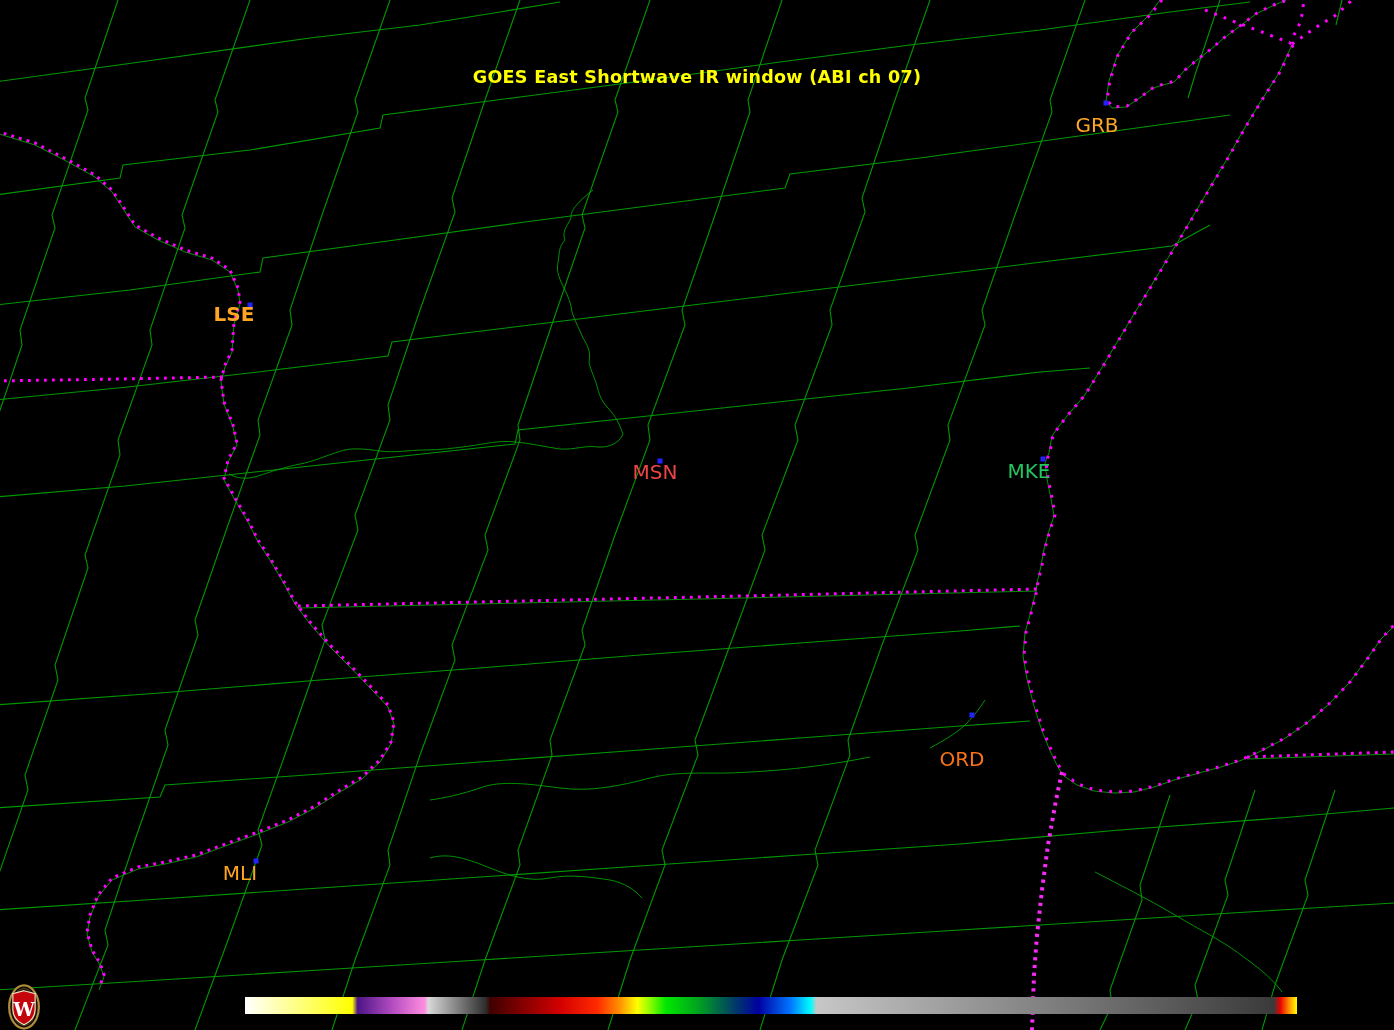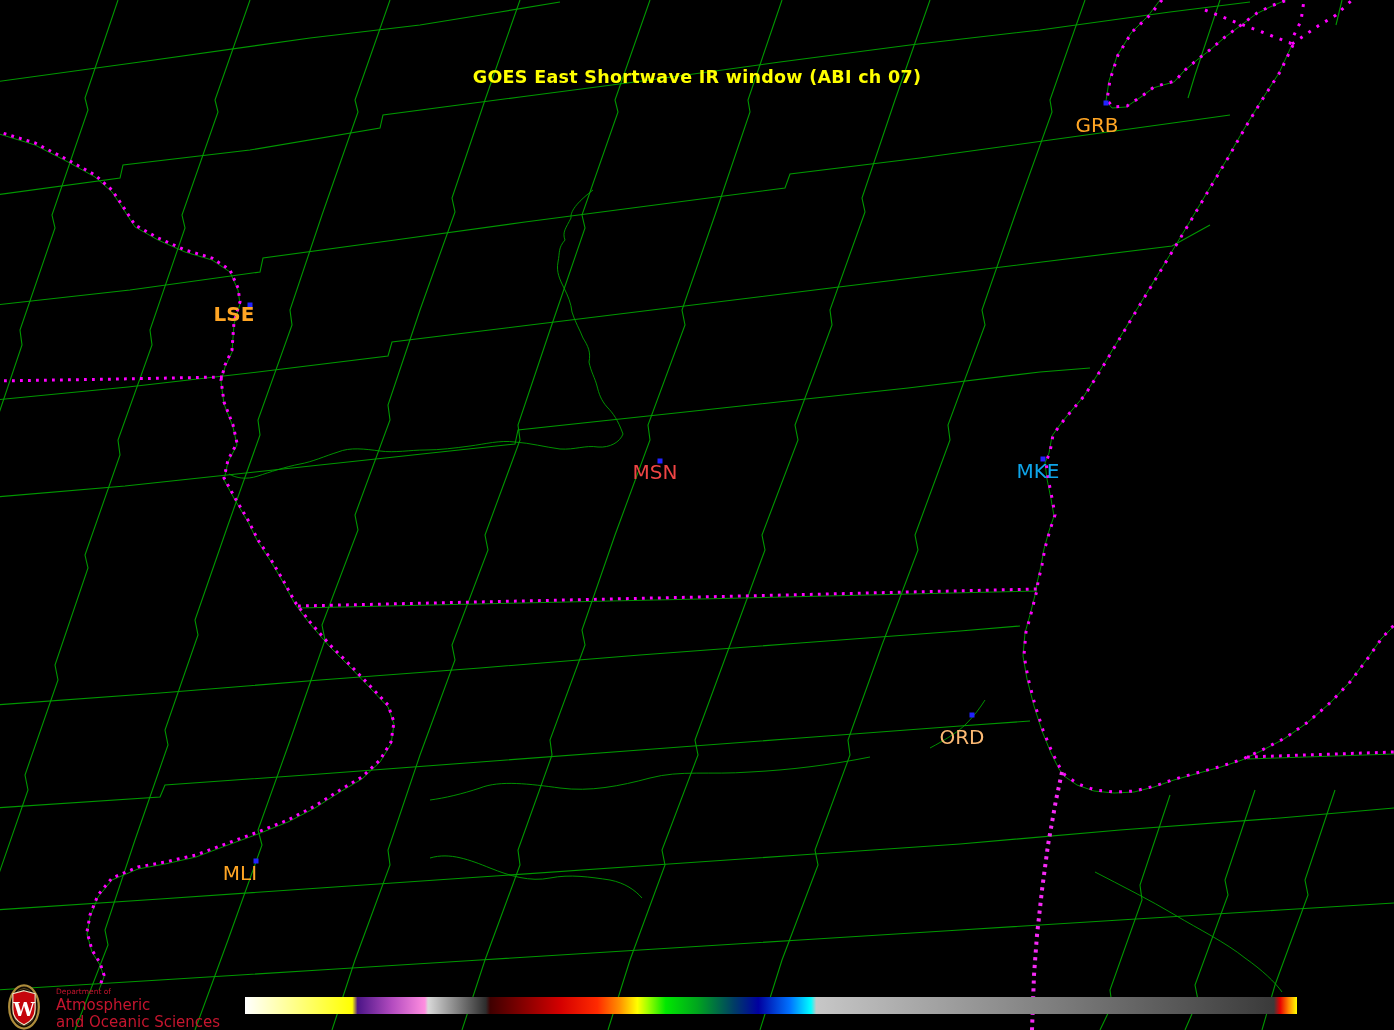--- a/index.html
+++ b/index.html
@@ -89,36 +89,31 @@
   </div>
 
   <div id="stations">
       <div class="station-dot" style="left: 1106px; top: 103px; background: rgb(34, 34, 255);"></div>
       <div class="station" style="left: 1097px; top: 125px; color: rgb(255, 165, 36);">GRB</div>
       <div class="station-dot" style="left: 250px; top: 305px; background: rgb(34, 34, 255);"></div>
       <div class="station" style="left: 234px; top: 314px; color: rgb(255, 165, 36); font-weight: bold;">LSE</div>
       <div class="station-dot" style="left: 660px; top: 461px; background: rgb(34, 34, 255);"></div>
       <div class="station" style="left: 645px; top: 472px; color: #ef4444; margin-left: 10px;">MSN</div>
       <div class="station-dot" style="left: 1043px; top: 459px; background: rgb(34, 34, 255);"></div>
-      <div class="station" style="left: 1029px; top: 471px; color: #0ea5e9; margin-left: 9px;">MKE</div>
+      <div class="station" style="left: 1029px; top: 471px; color: #22c55e;">MKE</div>
       <div class="station-dot" style="left: 972px; top: 715px; background: rgb(34, 34, 255);"></div>
-      <div class="station" style="left: 962px; top: 737px; color: #fdba74;">ORD</div>
+      <div class="station" style="left: 962px; top: 759px; color: #f97316;">ORD</div>
       <div class="station-dot" style="left: 256px; top: 861px; background: rgb(34, 34, 255);"></div>
       <div class="station" style="left: 240px; top: 873px; color: rgb(255, 165, 36);">MLI</div>
     </div>
 
   <div id="colorbar" style="left: 245px; top: 997px; width: 1052px; height: 17px; background: linear-gradient(90deg, rgb(255, 255, 255) 0%, rgb(255, 255, 0) 10.2%, rgb(75, 21, 135) 10.7%, rgb(180, 76, 192) 14%, rgb(255, 142, 224) 17.1%, rgb(217, 217, 217) 17.4%, rgb(45, 45, 45) 22.9%, rgb(63, 0, 0) 23.3%, rgb(212, 0, 0) 30%, rgb(255, 42, 0) 33.5%, rgb(255, 144, 0) 35.6%, rgb(255, 255, 0) 37.3%, rgb(160, 255, 0) 38.3%, rgb(0, 232, 0) 40%, rgb(0, 165, 30) 43%, rgb(0, 60, 102) 46.5%, rgb(0, 0, 160) 48.8%, rgb(0, 115, 255) 51.8%, rgb(0, 255, 255) 53.8%, rgb(199, 199, 199) 54.3%, rgb(58, 58, 58) 97.8%, rgb(232, 0, 0) 98.4%, rgb(255, 136, 0) 99.2%, rgb(255, 255, 0) 100%);"></div>
 
   <div id="logo">
     <svg width="44" height="46" viewBox="0 0 44 62">
       <ellipse cx="22" cy="31" rx="20" ry="29" fill="#120c04" stroke="#ad8c3b" stroke-width="3"></ellipse>
       <ellipse cx="22" cy="31" rx="16" ry="25" fill="none" stroke="#6b5524" stroke-width="1"></ellipse>
       <path d="M22,9 L37,13 L37,34 Q37,48 22,55 Q7,48 7,34 L7,13 Z" fill="#c5050c" stroke="#f0e6c8" stroke-width="1.5"></path>
       <text id="crest-letter" x="22" y="43" text-anchor="middle" font-family="'DejaVu Serif','Liberation Serif',serif" font-weight="bold" font-size="26" fill="#ffffff">W</text>
     </svg>
-    <div id="logo-text" style="color: rgb(197, 21, 46);">
-      <div id="logo-dept">Department of</div>
-      <div id="logo-l1">Atmospheric</div>
-      <div id="logo-l2">and Oceanic Sciences</div>
-    </div>
   </div>
 
 </div>
 
 </body></html>

